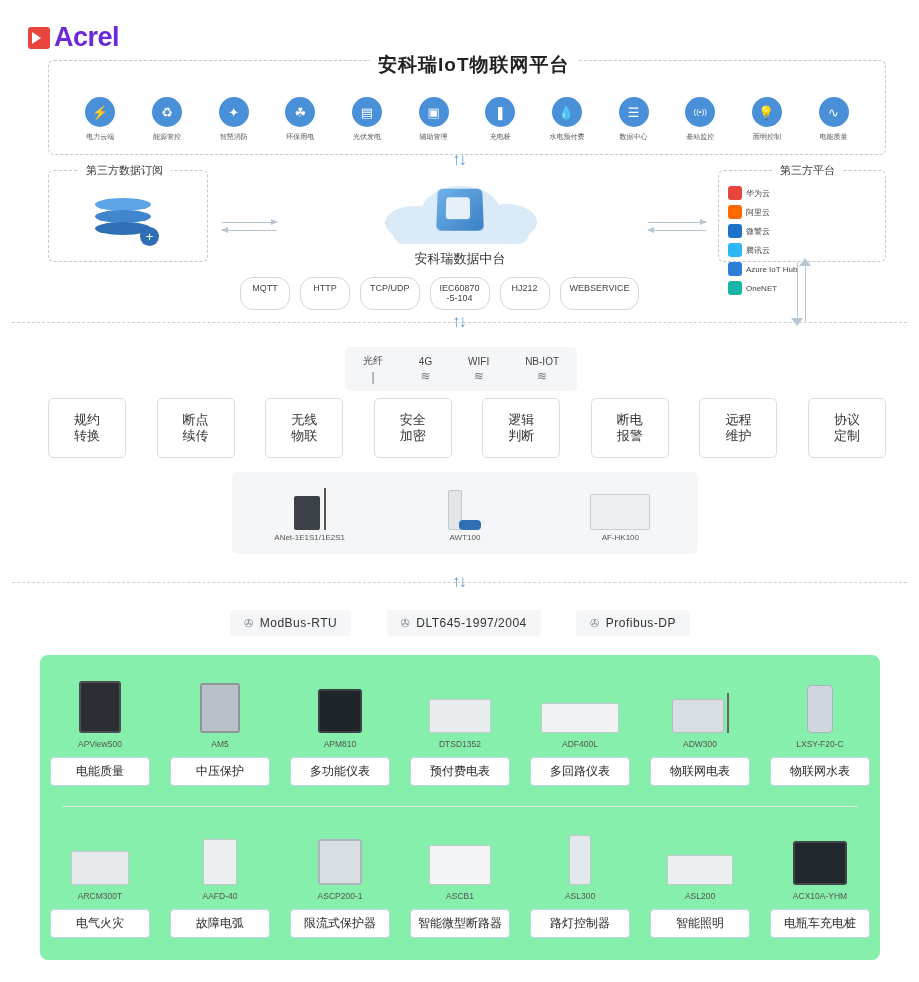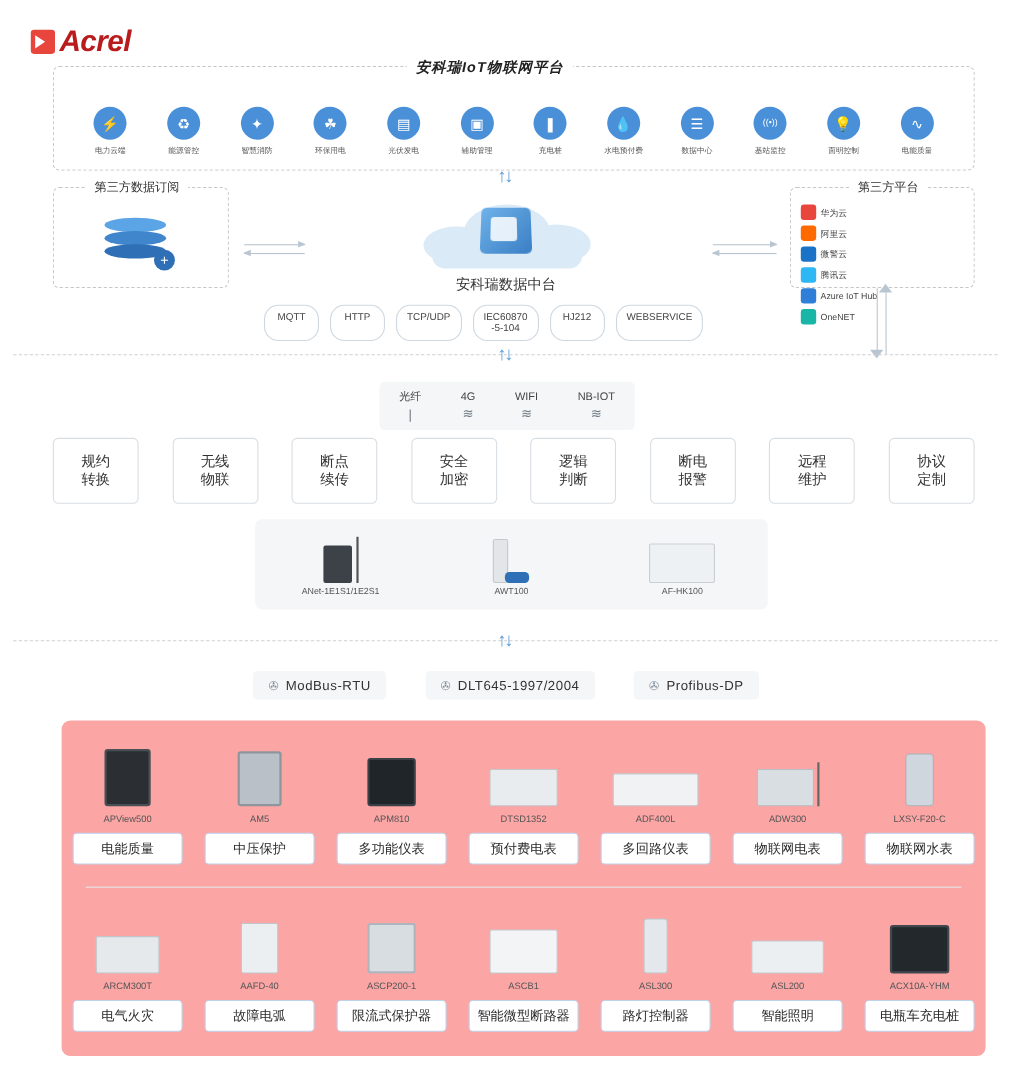--- a/index.html
+++ b/index.html
@@ -16,33 +16,33 @@
   
   .logo-row { position:absolute; left:28px; top:22px; display:flex; align-items:center; gap:4px; }
   .logo-mark {
     width:22px; height:22px; background:#e8453c; border-radius:3px;
     position:relative; display:inline-block;
   }
   .logo-mark:after{
     content:""; position:absolute; left:4px; top:5px; width:0;height:0;
     border-left:9px solid #fff; border-top:6px solid transparent; border-bottom:6px solid transparent;
   }
-  .logo-text { font-size:27px; font-weight:bold; font-style:italic; color:#b91c1c; letter-spacing:-0.5px; }
+  .logo-text { font-size:27px; font-weight:bold; color:#6d28d9; letter-spacing:-0.5px; }
 
   
   .dashed-box {
     position:absolute; border:1px dashed #c7c7c7; border-radius:6px; background:#fff;
   }
   .panel-title {
     position:absolute; background:#fff; padding:0 8px; font-size:12px; color:#333;
   }
 
   
   #top-panel { left:48px; top:60px; width:838px; height:95px; }
-  #top-title { left:370px; top:52px; font-size:13px; font-weight:bold; color:#222; letter-spacing:1px;font-style:italic; }
+  #top-title { left:370px; top:52px; font-size:19px; font-weight:bold; color:#222; letter-spacing:1px; }
   .icon-row { position:absolute; left:0; top:36px; width:100%; display:flex; justify-content:space-around; padding:0 18px; }
   .icon-item { width:64px; text-align:center; }
   .icon-circle {
     width:30px; height:30px; border-radius:50%; margin:0 auto 5px;
     background:#4a90d9; display:flex; align-items:center; justify-content:center;
     color:#fff; font-size:13px; line-height:1;
   }
   .icon-label { font-size:7px; color:#555; white-space:nowrap; }
 
   
@@ -142,22 +142,22 @@
   
   .bus-row{ position:absolute; left:230px; top:610px; width:460px; display:flex; justify-content:space-between; }
   .bus{
     background:#f4f6f8; border-radius:4px; padding:6px 14px; font-size:12px; color:#333;
     display:flex; align-items:center; gap:6px; letter-spacing:.5px;
   }
   .bus .ic{ font-size:11px; color:#7a8794; }
 
   
   #dev-panel{
-    position:absolute; left:56px; top:655px; width:840px; height:305px;
-    background:#fca5a5; border-radius:8px;
+    position:absolute; left:40px; top:655px; width:840px; height:305px;
+    background:#86efac; border-radius:8px;
   }
   .dev-grid{ position:absolute; left:0; width:100%; display:flex; justify-content:space-around; }
   .dev-item{ width:100px; text-align:center; }
   .dev-img{ height:58px; display:flex; align-items:flex-end; justify-content:center; }
   .dev-model{ font-size:8.5px; color:#555; margin-top:6px; }
   .dev-tag{
     margin-top:8px; border:1px solid #bcd3ea; border-radius:4px; background:#fff;
     font-size:12px; color:#2a2a2a; padding:5px 0;
   }
   .dev-sep{ position:absolute; left:22px; top:151px; width:796px; border-top:1px solid #e4e7ea; }
@@ -319,26 +319,26 @@
     <span class="g">≋</span>
   </div>
 </div>
 
 <div class="feat-row">
   <div class="feat">
     <span>规约</span>
     <span>转换</span>
   </div>
   <div class="feat">
+    <span>断点</span>
+    <span>续传</span>
+  </div>
+  <div class="feat">
     <span>无线</span>
     <span>物联</span>
-  </div>
-  <div class="feat">
-    <span>断点</span>
-    <span>续传</span>
   </div>
   <div class="feat">
     <span>安全</span>
     <span>加密</span>
   </div>
   <div class="feat">
     <span>逻辑</span>
     <span>判断</span>
   </div>
   <div class="feat">

